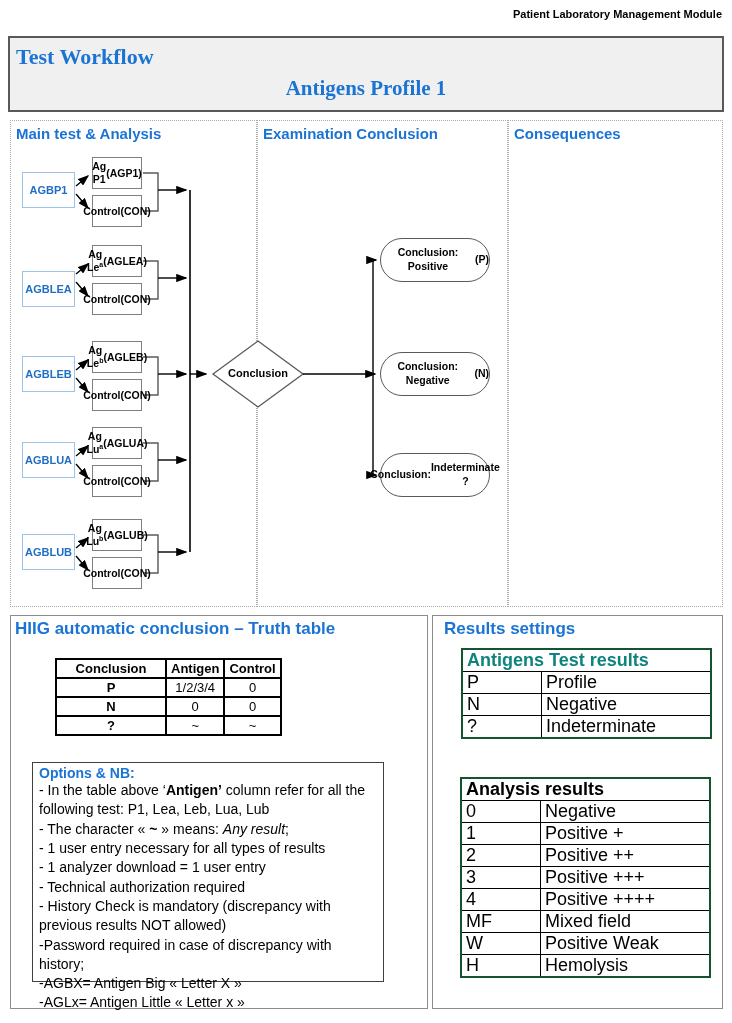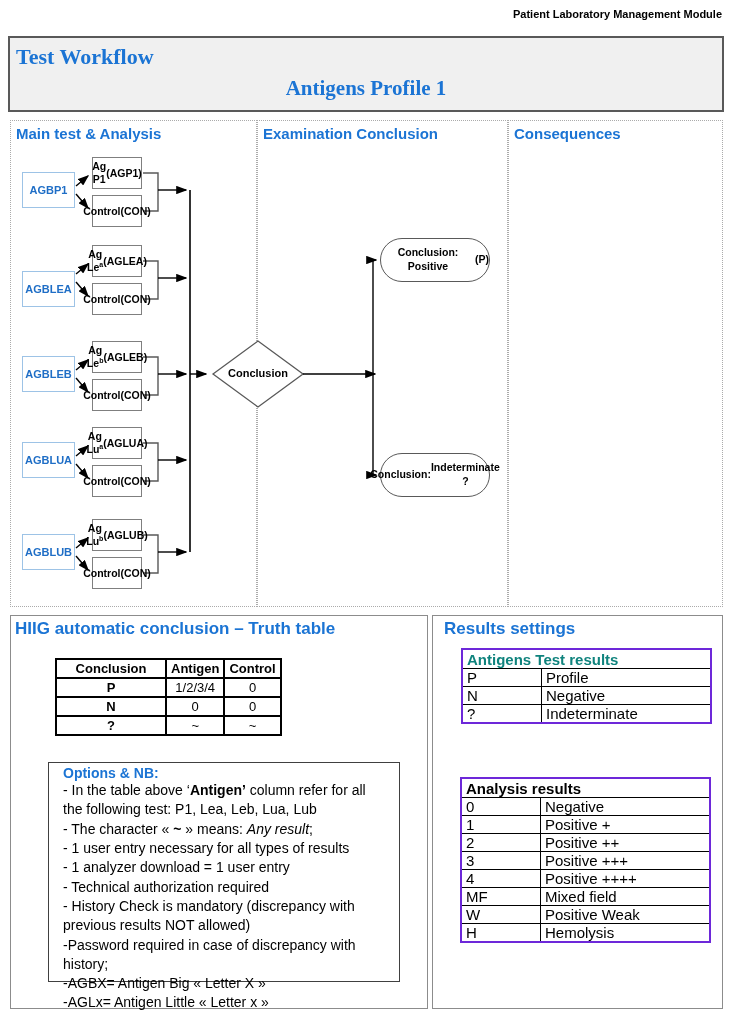--- a/index.html
+++ b/index.html
@@ -32,25 +32,25 @@
   .section{top:615px;height:394px;border:1px solid #8c8c8c;background:#fff;}
   .sec-h{font-size:17px;font-weight:bold;color:var(--blue);}
   table{border-collapse:collapse;background:#fff;}
   
   .truth{left:55px;top:658px;font-size:13px;}
   .truth th,.truth td{border:2px solid #000;height:17px;padding:0 4px;text-align:center;}
   .truth th{font-weight:bold;}
   .truth td.key{font-weight:bold;}
   .truth .c0{width:100px;}.truth .c1{width:48px;}.truth .c2{width:44px;}
   
-  .options{left:48px;top:762px;width:352px;height:220px;border:1px solid #404040;padding:2px 14px;background:#fff;}
+  .options{left:32px;top:762px;width:352px;height:220px;border:1px solid #404040;padding:2px 6px;background:#fff;}
   .options-h{font-size:14px;font-weight:bold;color:var(--blue);}
   .options-lines{font-size:14px;line-height:1.38;}
   
-  .rtable{font-size:15px;border:2px solid #6d28d9;}
+  .rtable{font-size:18px;border:2px solid #14532d;}
   .rtable td{border:1px solid #000;height:16px;padding:0 4px;text-align:left;}
   .rtable .title{font-weight:bold;height:18px;}
   .rtable .teal{color:var(--teal);}
   .rtable .k{width:70px;}.rtable .v{width:160px;}
   .atable{left:461px;top:648px;}
   .ntable{left:460px;top:777px;}
 </style>
 </head>
 <body>
 
@@ -156,20 +156,24 @@
         <div>(CON)</div>
       </div>
     </div>
 
   <div class="abs diamond-label">Conclusion</div>
 
   <div class="abs outcome" style="top:238px;">
     <div>Conclusion: Positive</div>
     <div>(P)</div>
   </div>
+  <div class="abs outcome" style="top:352px;">
+    <div>Conclusion: Negative</div>
+    <div>(N)</div>
+  </div>
   <div class="abs outcome" style="top:453px;">
     <div>Conclusion:</div>
     <div>Indeterminate ?</div>
   </div>
 
   <div class="abs section" style="left:10px;width:418px;"></div>
   <div class="abs sec-h" style="left:15px;top:619px;">HIIG automatic conclusion – Truth table</div>
 
   <table class="abs truth">
     <tbody>

